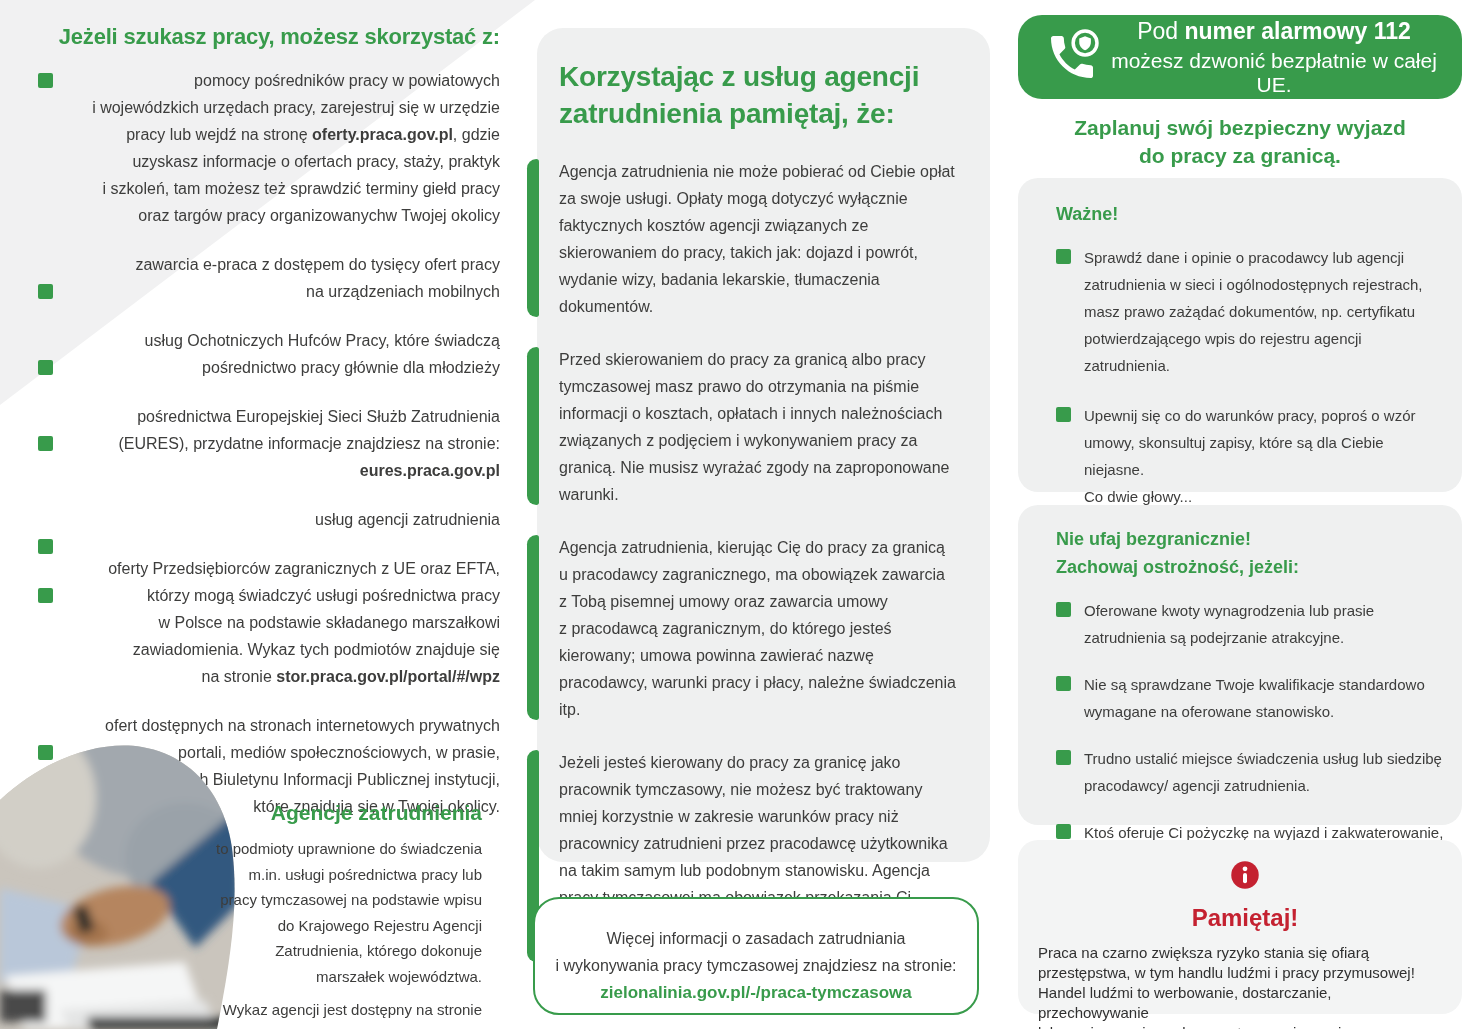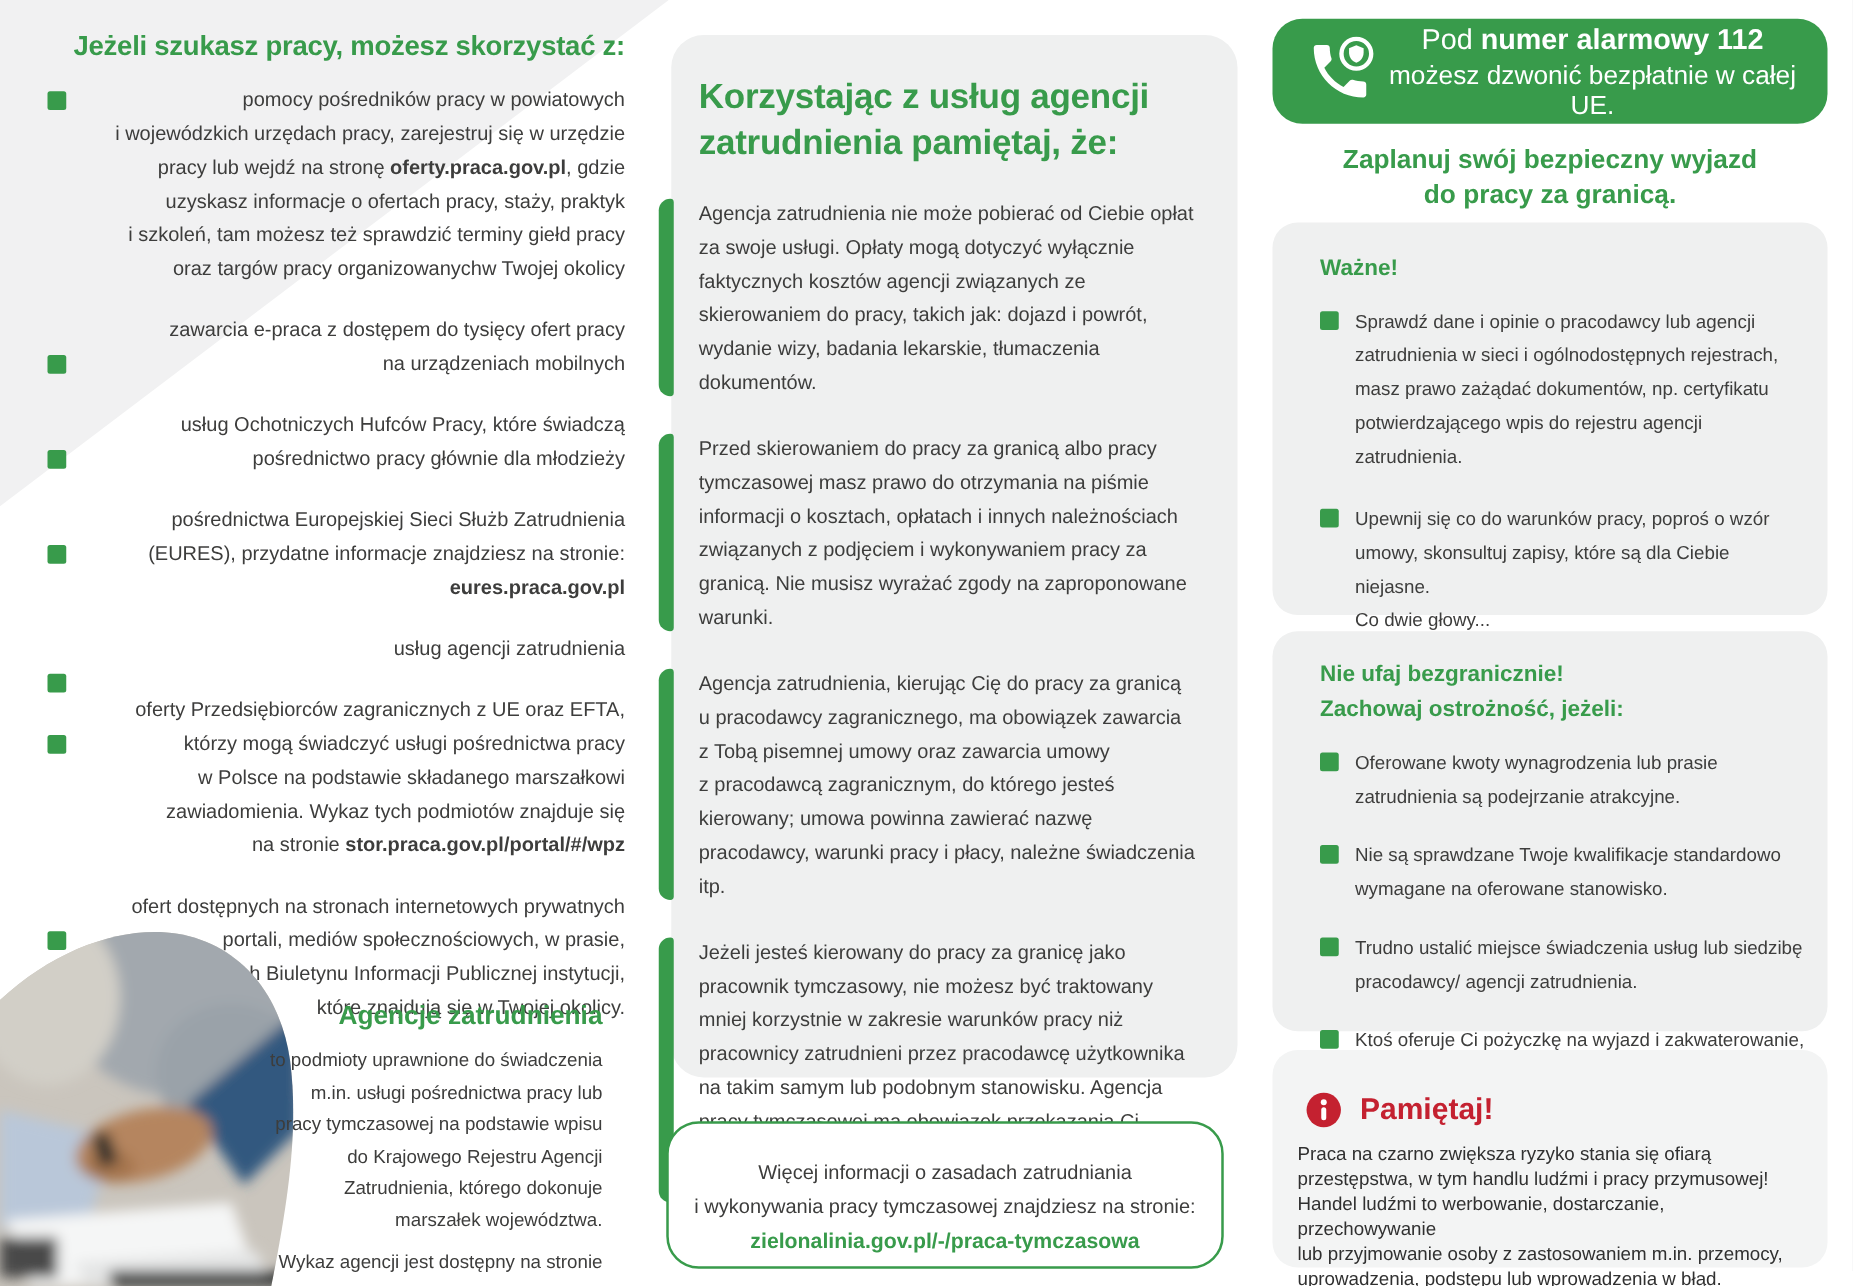--- a/index.html
+++ b/index.html
@@ -87,21 +87,21 @@
   .rbox2{top:505px;height:320px;padding:20px 16px 0 38px;}
   .rbox-title{color:var(--green);font-size:18px;line-height:28px;font-weight:bold;margin-bottom:16px;white-space:pre-line;}
   .rbox .item{padding-left:28px;margin-bottom:23px;font-size:15px;line-height:27px;}
   .rbox .item .sq{top:5px;}
   .rbox2 .item{margin-bottom:20px;}
 
   .rbox3{
     position:absolute;left:1018px;top:840px;width:444px;height:174px;
     background:var(--panel-light);border-radius:20px;padding:14px 16px 0 20px;
   }
-  .remember-head{display:flex;align-items:center;gap:14px;padding-left:6px;margin-top:19px;}
+  .remember-head{display:flex;align-items:center;gap:14px;padding-left:6px;margin-top:6px;flex-direction:column;}
   .info-badge{width:30px;height:30px;flex:none;}
   .remember-title{color:var(--red);font-size:24px;font-weight:bold;}
   .remember-body{margin-top:11px;font-size:15px;line-height:20px;color:#303030;white-space:pre-line;}
 </style>
 </head>
 <body>
 
 <div class="bg-triangle"></div>
 
 <div class="left-col">

